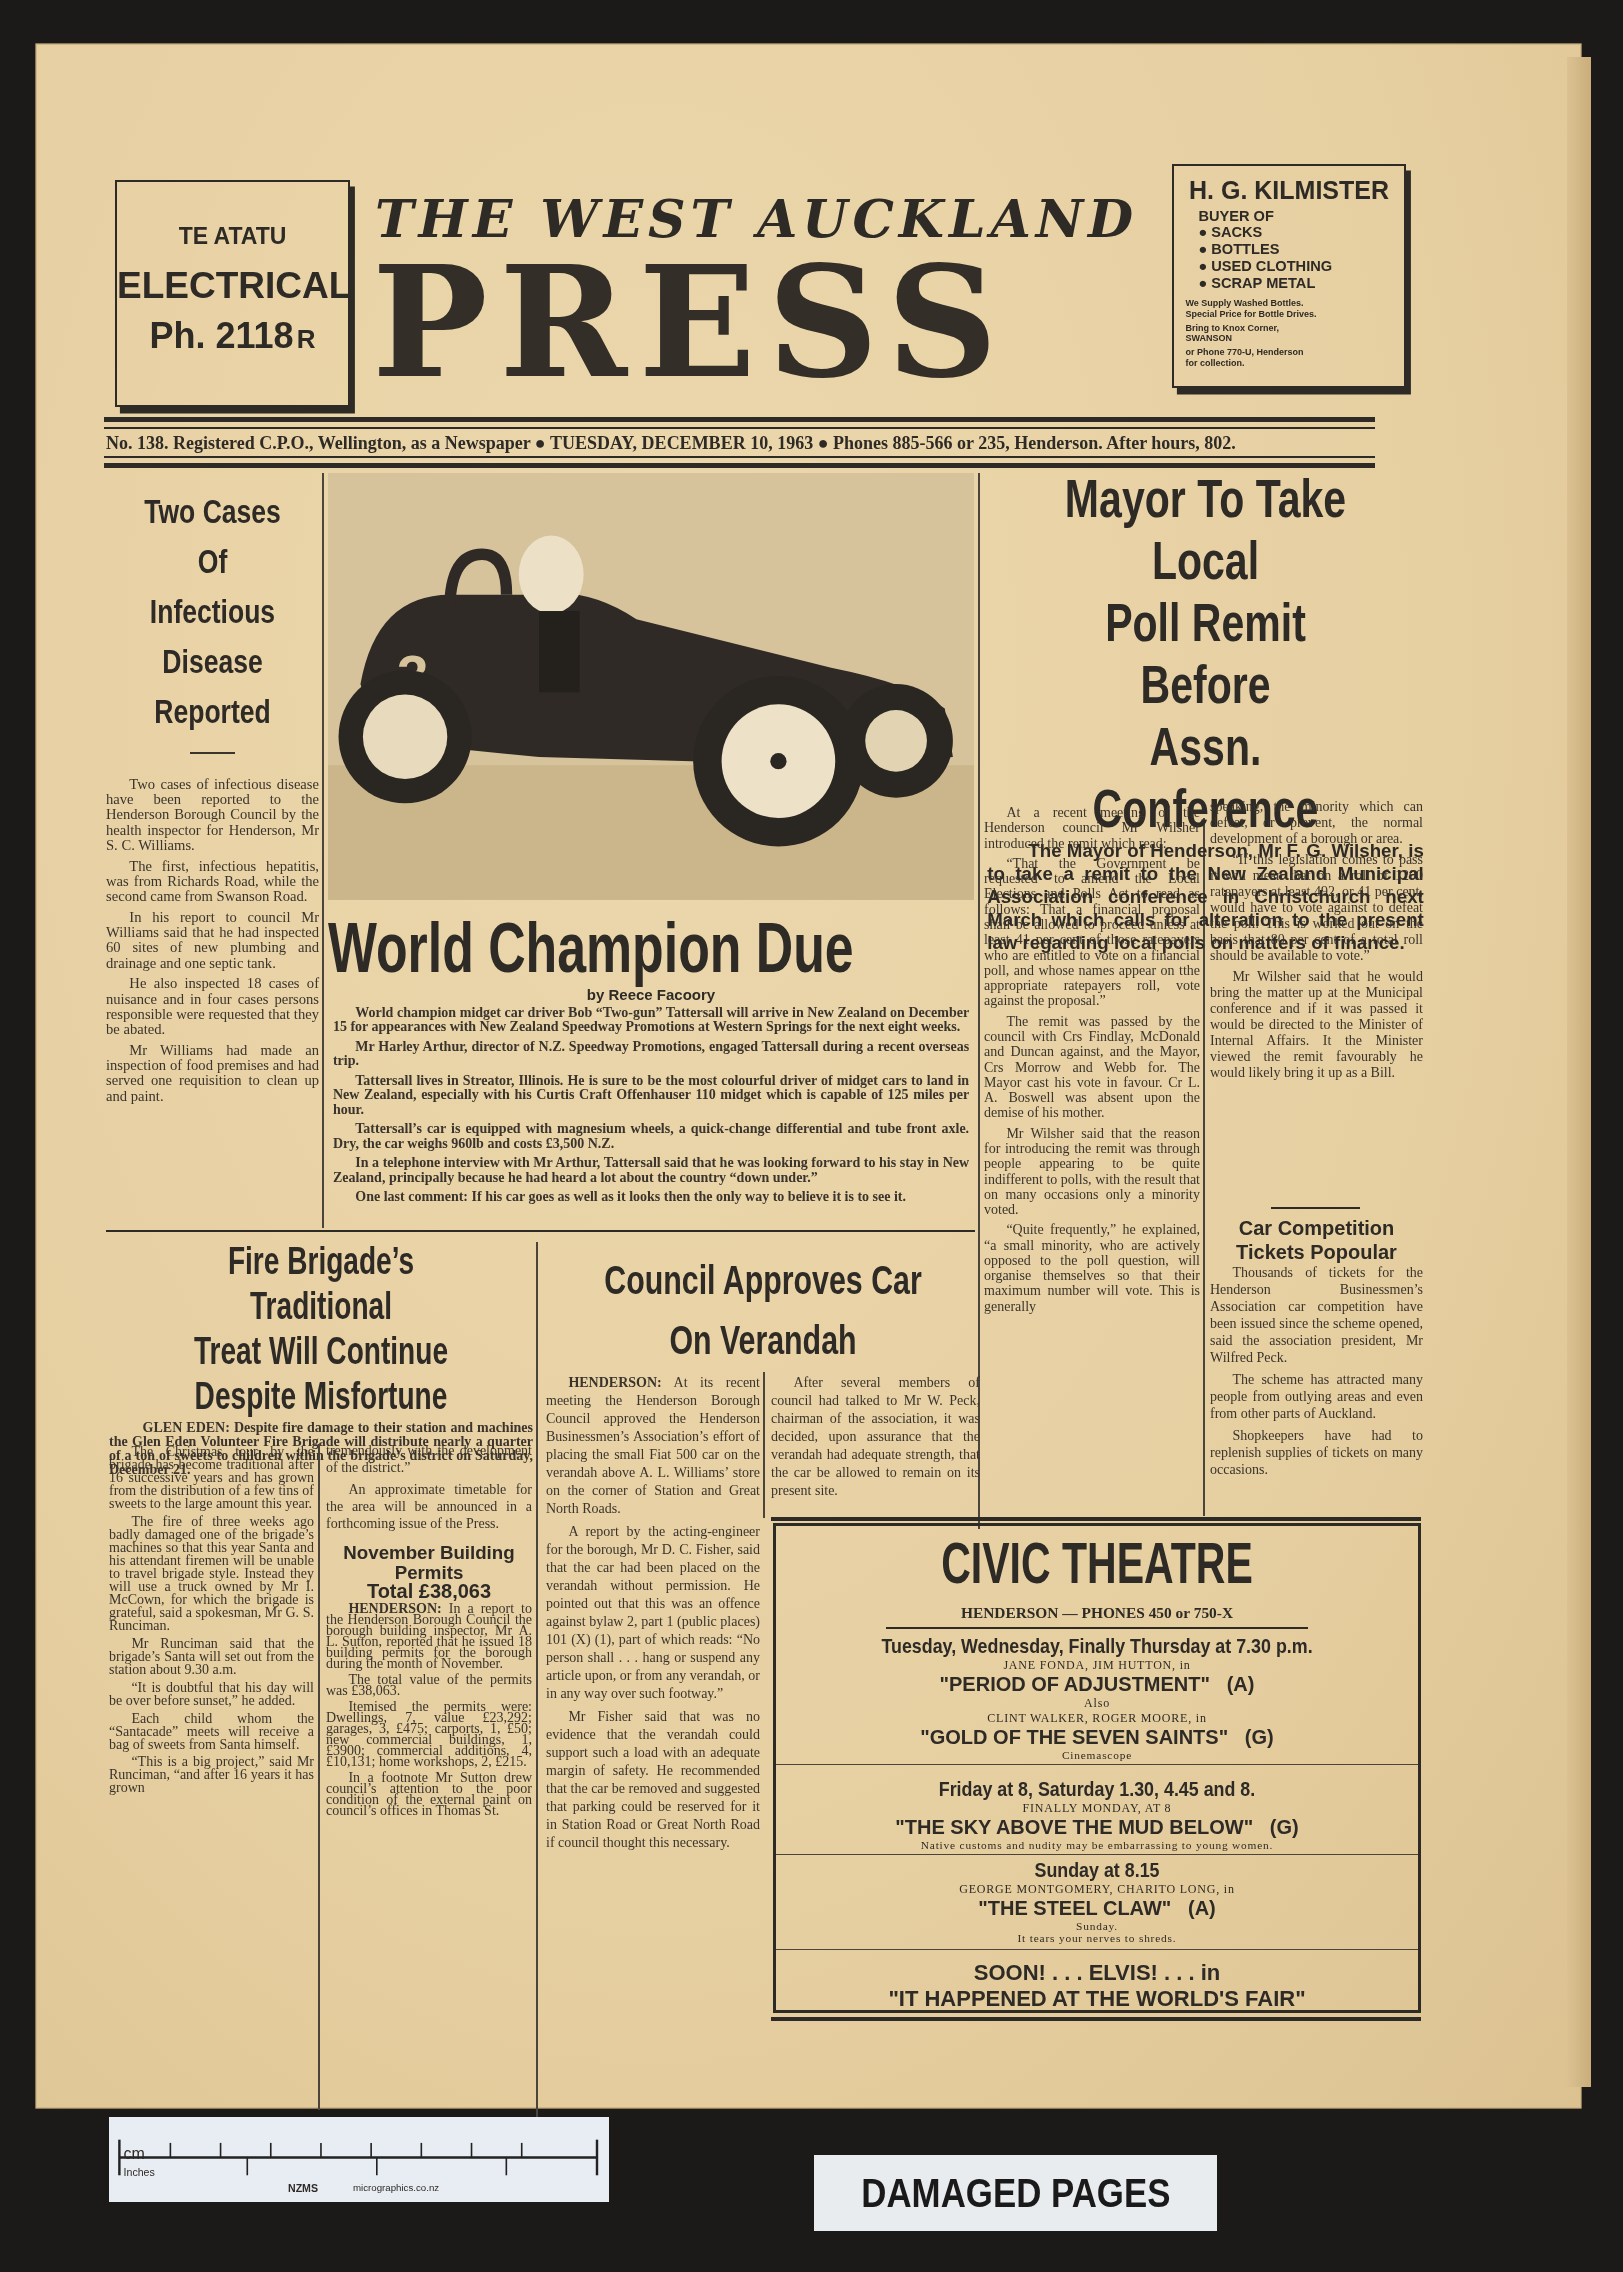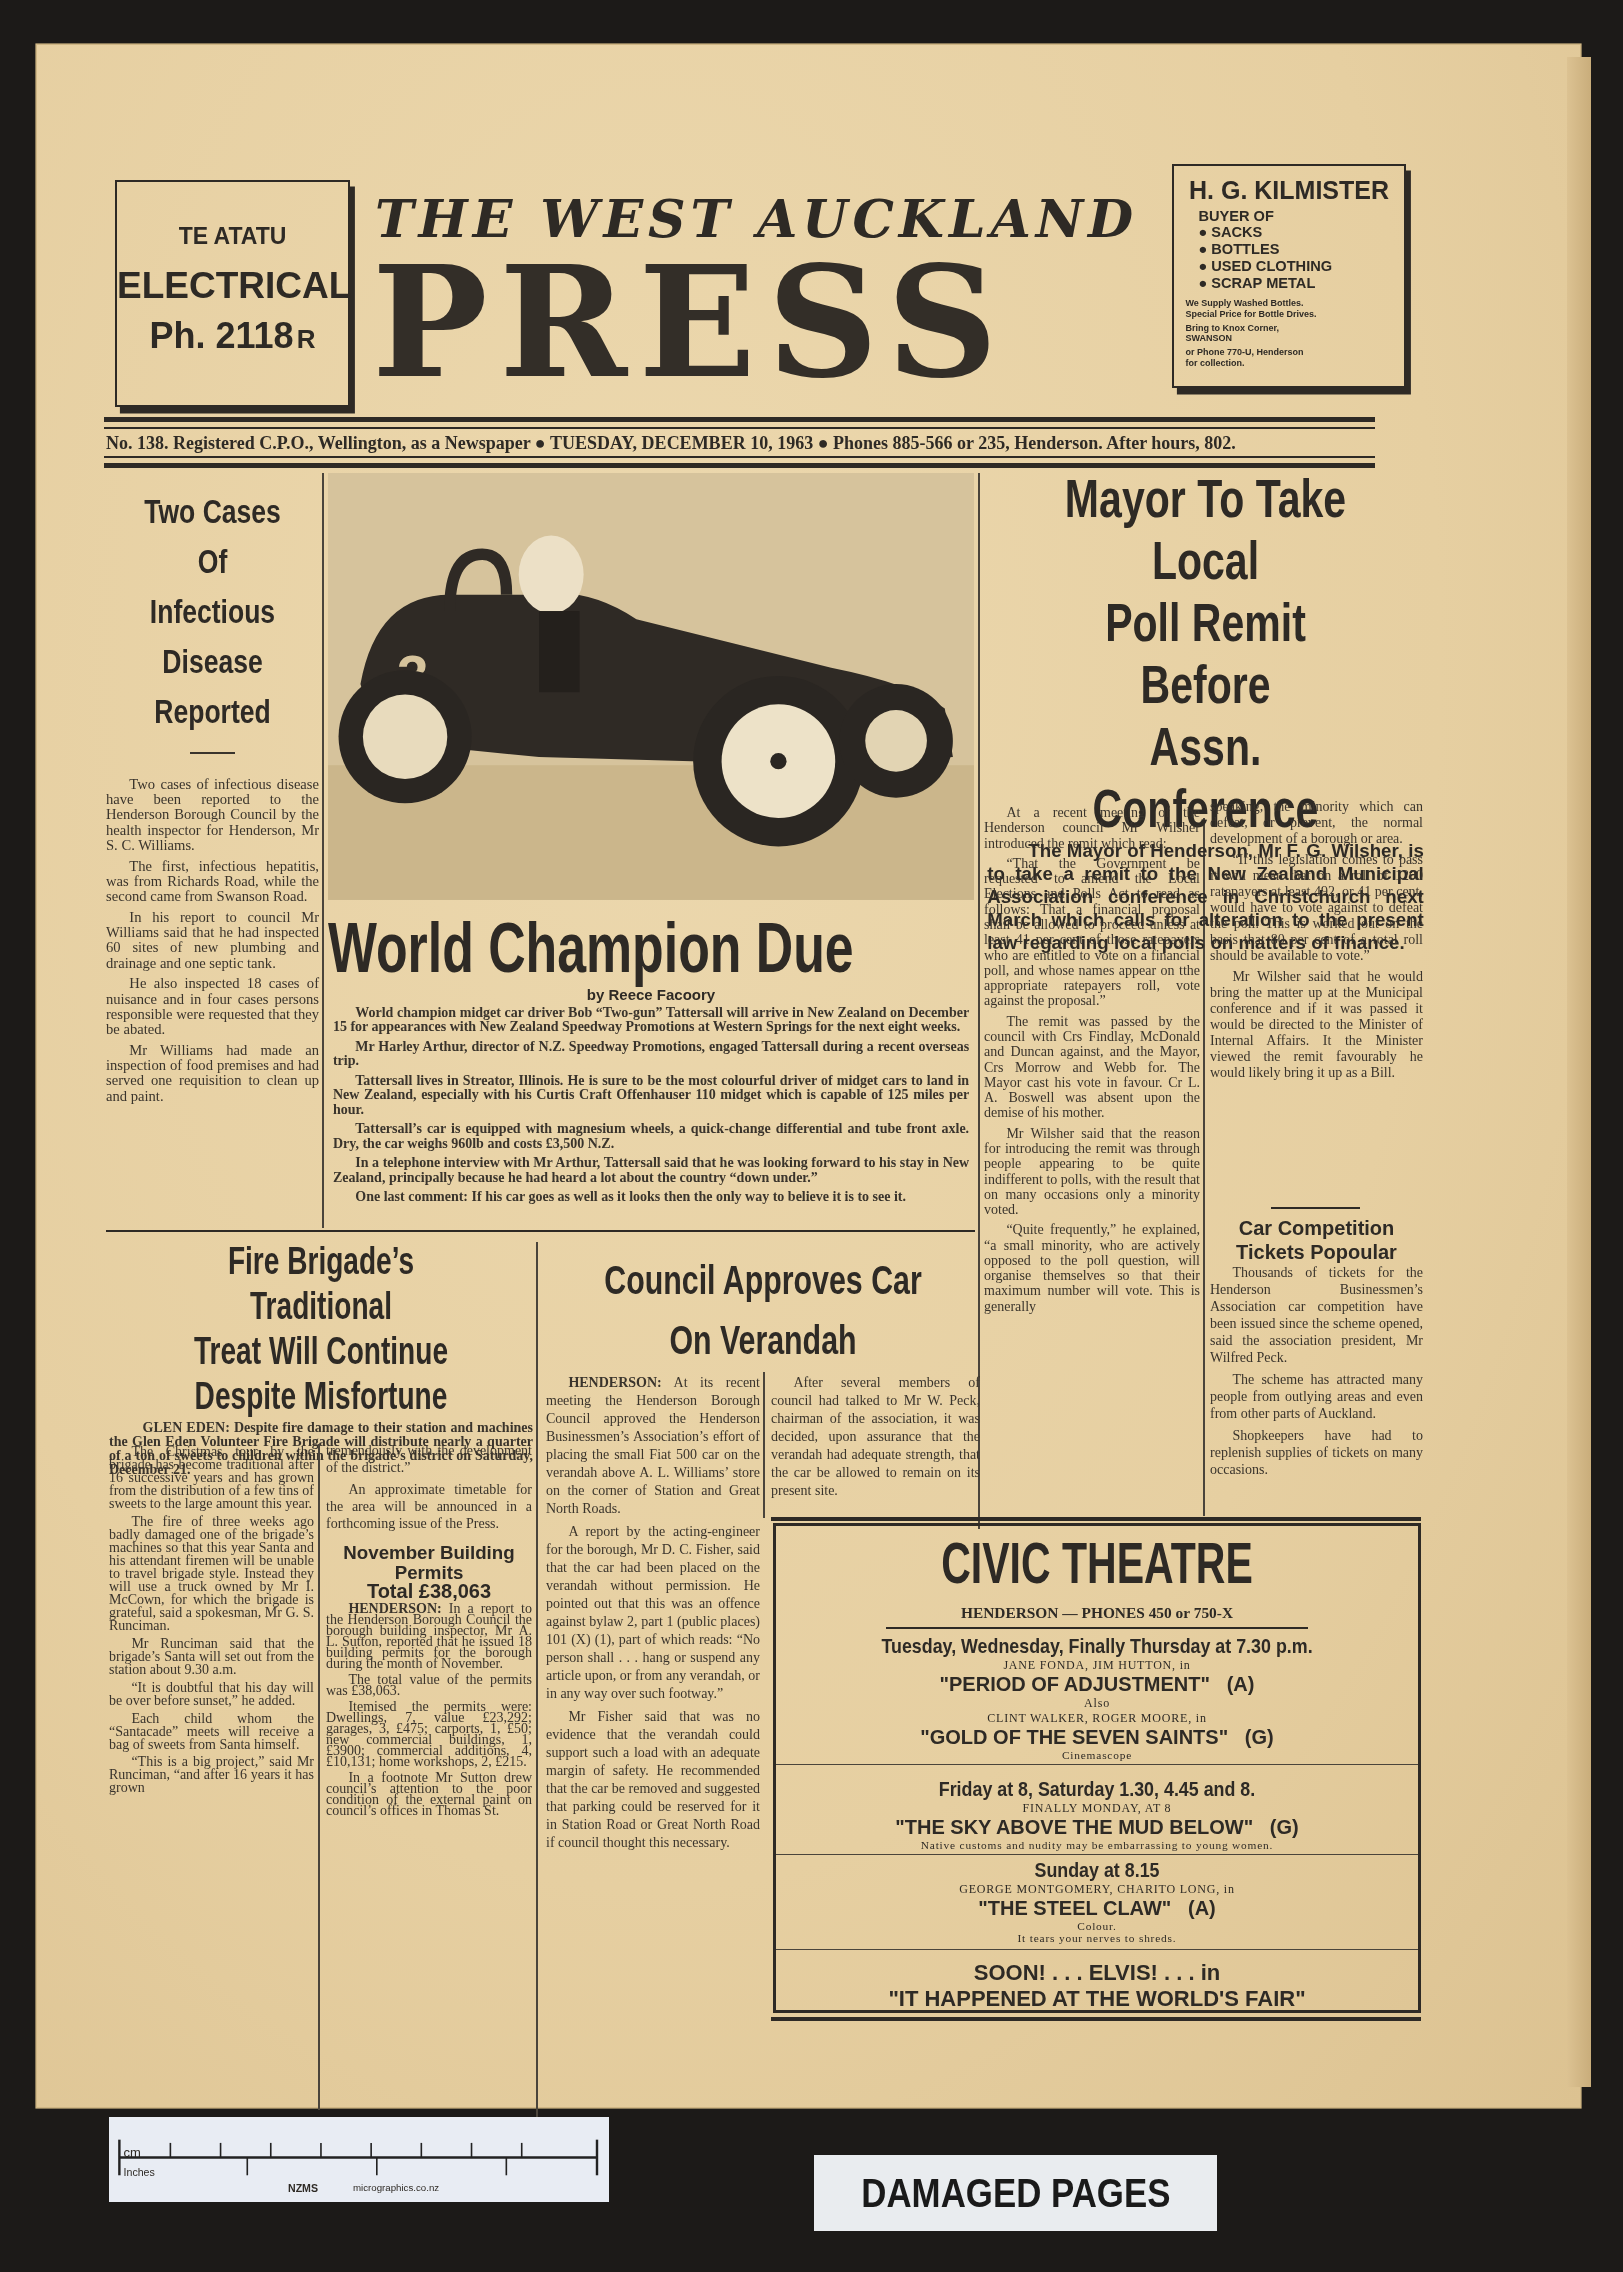--- a/index.html
+++ b/index.html
@@ -260,21 +260,21 @@
     <div style="font-size:21px; font-weight:bold; transform:scaleX(0.85);">Friday at 8, Saturday 1.30, 4.45 and 8.</div>
     <div class="small-caps">FINALLY MONDAY, AT 8</div>
     <div style="font-size:20px; font-weight:bold;"><span>"THE SKY ABOVE THE MUD BELOW"</span>&nbsp;&nbsp;&nbsp;<span>(G)</span></div>
     <div class="small-caps" style="font-size:11.4px;">Native customs and nudity may be embarrassing to young women.</div>
   </div>
 
   <div class="sec" style="margin-top:3.2px; padding-top:3.2px;">
     <div style="font-size:21px; font-weight:bold; transform:scaleX(0.85);">Sunday at 8.15</div>
     <div class="small-caps">GEORGE MONTGOMERY, CHARITO LONG, in</div>
     <div style="font-size:20px; font-weight:bold;"><span>"THE STEEL CLAW"</span>&nbsp;&nbsp;&nbsp;<span>(A)</span></div>
-    <div class="small-caps" style="font-size:11.4px; font-weight:normal;">Colour.</div>
+    <div class="small-caps" style="font-size:11.4px; font-weight:normal;">Sunday.</div>
     <div class="small-caps" style="font-size:11.4px;">It tears your nerves to shreds.</div>
   </div>
 
   <div class="sec" style="margin-top:4.9px; padding-top:9.7px;">
     <div style="font-size:22px; font-weight:bold;">SOON! . . . ELVIS! . . . in</div>
     <div style="font-size:22px; font-weight:bold;">"IT HAPPENED AT THE WORLD'S FAIR"</div>
   </div>
 </div>
 <div class="rule-h" style="left:771px; top:2017px; width:650px; height:4px;"></div>
 
@@ -290,21 +290,21 @@
         <line x1="261" y1="32" x2="261" y2="50"></line>
       <line x1="323" y1="32" x2="323" y2="50"></line>
         <line x1="385" y1="32" x2="385" y2="50"></line>
       <line x1="447" y1="32" x2="447" y2="50"></line>
         <line x1="509" y1="32" x2="509" y2="50"></line>
       <line x1="170" y1="50" x2="170" y2="72"></line>
         <line x1="330" y1="50" x2="330" y2="72"></line>
         <line x1="490" y1="50" x2="490" y2="72"></line>
     </g>
   </svg>
-  <span class="abs" style="left:14.6px; top:28px; font-family:'Liberation Sans',sans-serif; font-size:13px;">cm</span>
+  <span class="abs" style="left:14.6px; top:28px; font-family:'Liberation Sans',sans-serif; font-size:16px;">cm</span>
   <span class="abs" style="left:14.6px; top:49px; font-family:'Liberation Sans',sans-serif; font-size:10.6px;">Inches</span>
   <span class="abs" style="left:179px; top:65px; font-family:'Liberation Sans',sans-serif; font-size:10.6px; font-weight:bold;">NZMS</span>
   <span class="abs" style="left:244px; top:65px; font-family:'Liberation Sans',sans-serif; font-size:9.7px;">micrographics.co.nz</span>
 </div>
 
 <div class="damaged">
   <span style="font-family:'Liberation Sans',sans-serif; font-weight:bold; font-size:41px; color:#1a1a1a; transform:scaleX(0.85); display:inline-block;">DAMAGED PAGES</span>
 </div>
 
 

